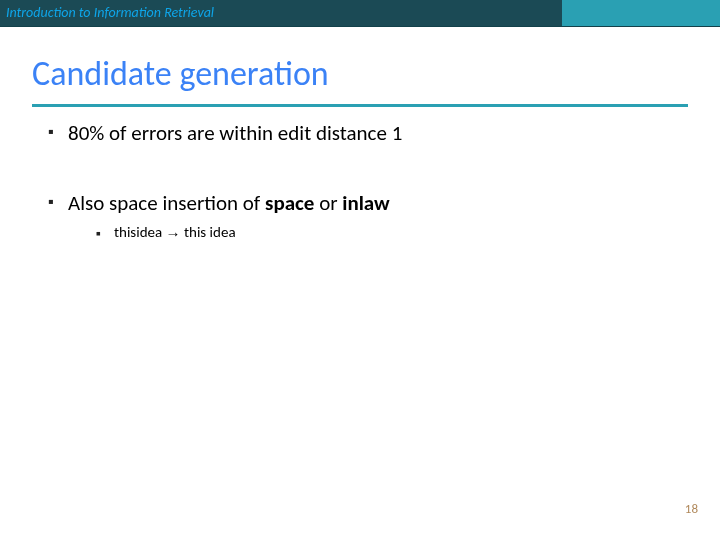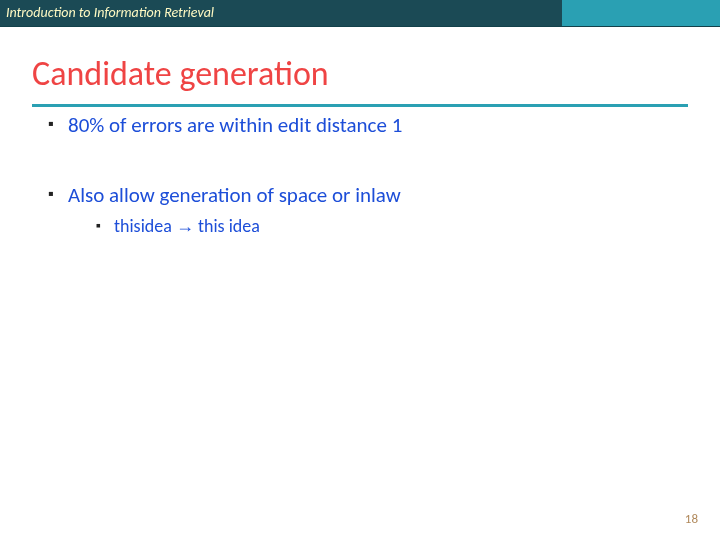--- a/index.html
+++ b/index.html
@@ -18,46 +18,46 @@
     box-sizing: border-box;
   }
   .header-bar {
     display: flex;
     align-items: stretch;
     height: 26px;
     border-bottom: 1px solid #13414a;
   }
   .header-left {
     background: #1b4a55;
-    color: #fef9c3;
+    color: #0ea5e9;
     font-style: italic;
     font-size: 14px;
     padding: 4px 8px 4px 6px;
     flex: 0 0 78%;
     box-sizing: border-box;
     line-height: 18px;
   }
   .header-right {
     background: #2aa0b3;
     flex: 1 1 auto;
   }
   .title {
     font-size: 34px;
-    color: #ef4444;
+    color: #3b82f6;
     padding: 26px 0 6px 32px;
   }
   .title-underline {
     margin: 4px 32px 0 32px;
     height: 3px;
     background: #2aa0b3;
   }
   .content {
-    padding: 4px 48px 0 48px;
+    padding: 12px 48px 0 48px;
     font-size: 21px;
-    color: #1d4ed8;
+    color: #000000;
   }
   ul.bullets {
     list-style: none;
     margin: 0;
     padding: 0;
   }
   ul.bullets > li {
     position: relative;
     padding-left: 20px;
     margin-bottom: 6px;
@@ -69,44 +69,44 @@
     left: 0;
     top: 0;
     color: #222;
     font-size: 16px;
     line-height: 1.6;
   }
   ul.sub {
     list-style: none;
     margin: 4px 0 0 0;
     padding: 0 0 0 28px;
-    font-size: 18px;
+    font-size: 15px;
   }
   ul.sub > li {
     position: relative;
     padding-left: 18px;
     margin-bottom: 4px;
   }
   ul.sub > li::before {
     content: "▪";
     position: absolute;
     left: 0;
     top: 0;
     font-size: 14px;
     line-height: 1.7;
     color: #222;
   }
   .gap {
     height: 36px;
   }
-  .bold { font-weight: normal; }
+  .bold { font-weight: bold; }
   .page-number {
     position: absolute;
     right: 22px;
-    bottom: 14px;
+    bottom: 24px;
     font-size: 13px;
     color: #b0885a;
   }
   .arrow {
     font-family: "Segoe UI Symbol", Arial, sans-serif;
   }
 </style>
 </head>
 <body>
 
@@ -122,21 +122,21 @@
 
   <div class="content">
     <ul class="bullets">
       <li>80% of errors are within edit distance 1</li>
     </ul>
 
     <div class="gap"></div>
 
     <ul class="bullets">
       <li>
-        <span>Also allow generation of </span><span class="bold">space</span><span> or </span><span class="bold">inlaw</span>
+        <span>Also space insertion of </span><span class="bold">space</span><span> or </span><span class="bold">inlaw</span>
         <ul class="sub">
           <li>
             <span>thisidea</span>
             <span class="arrow">→</span>
             <span>  this idea</span>
           </li>
         </ul>
       </li>
     </ul>
   </div>

